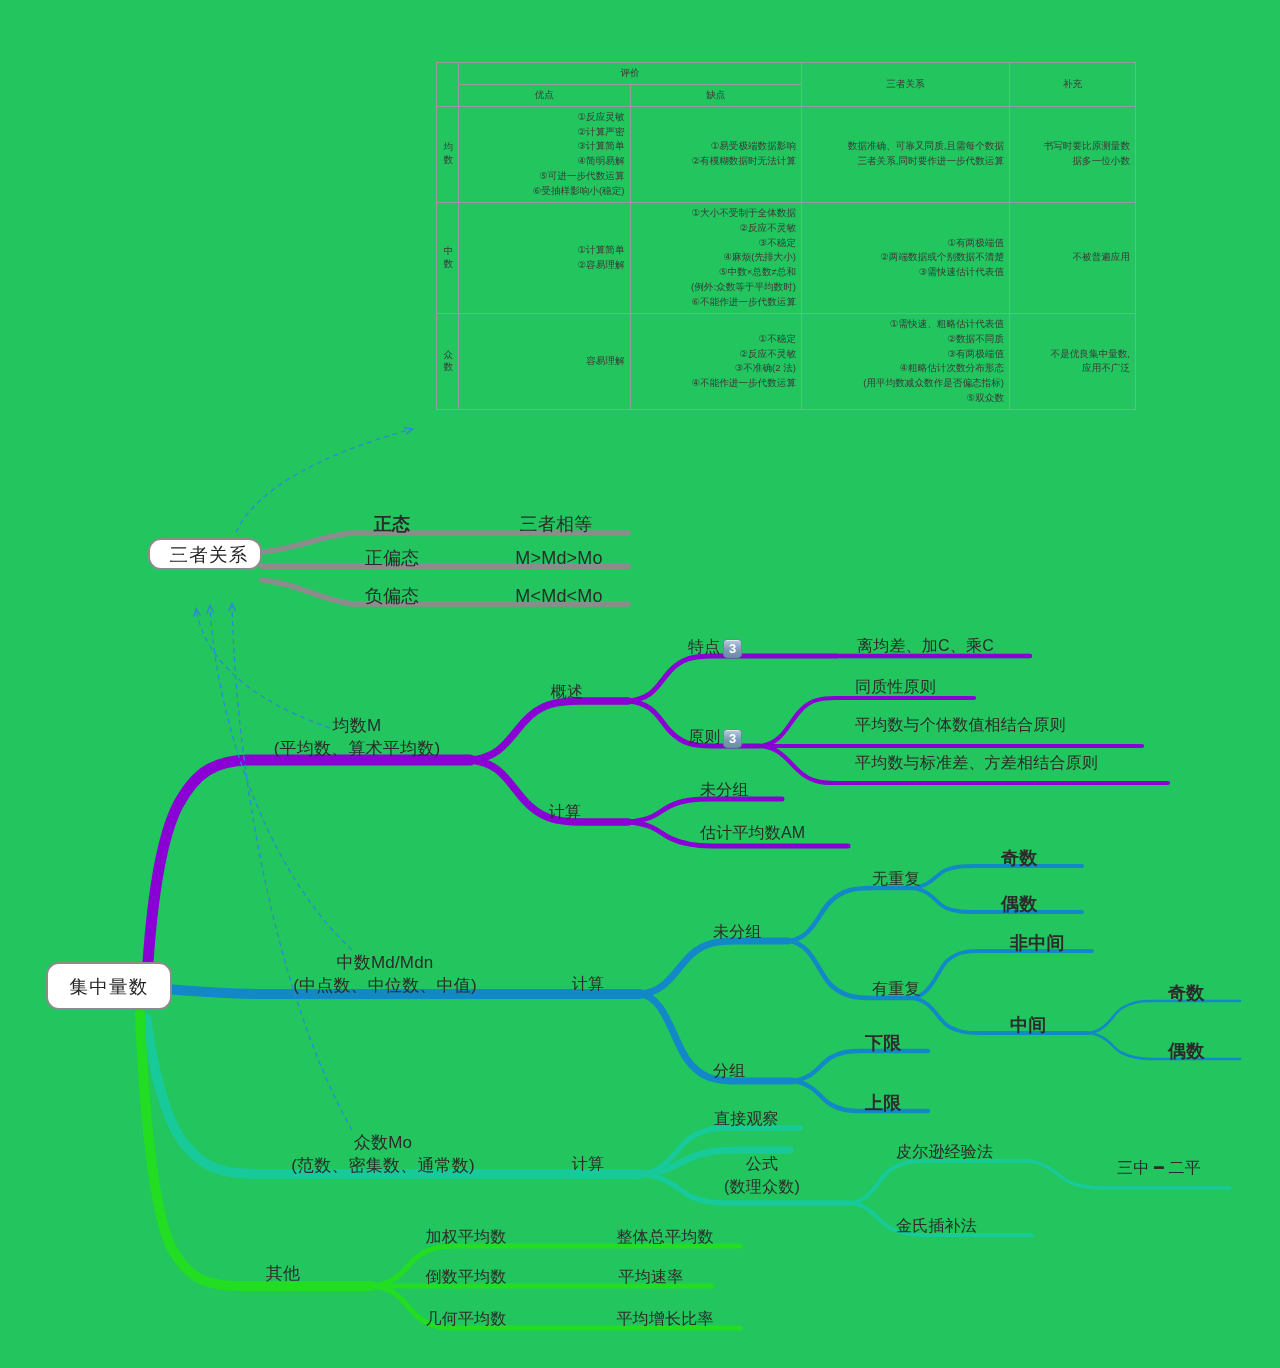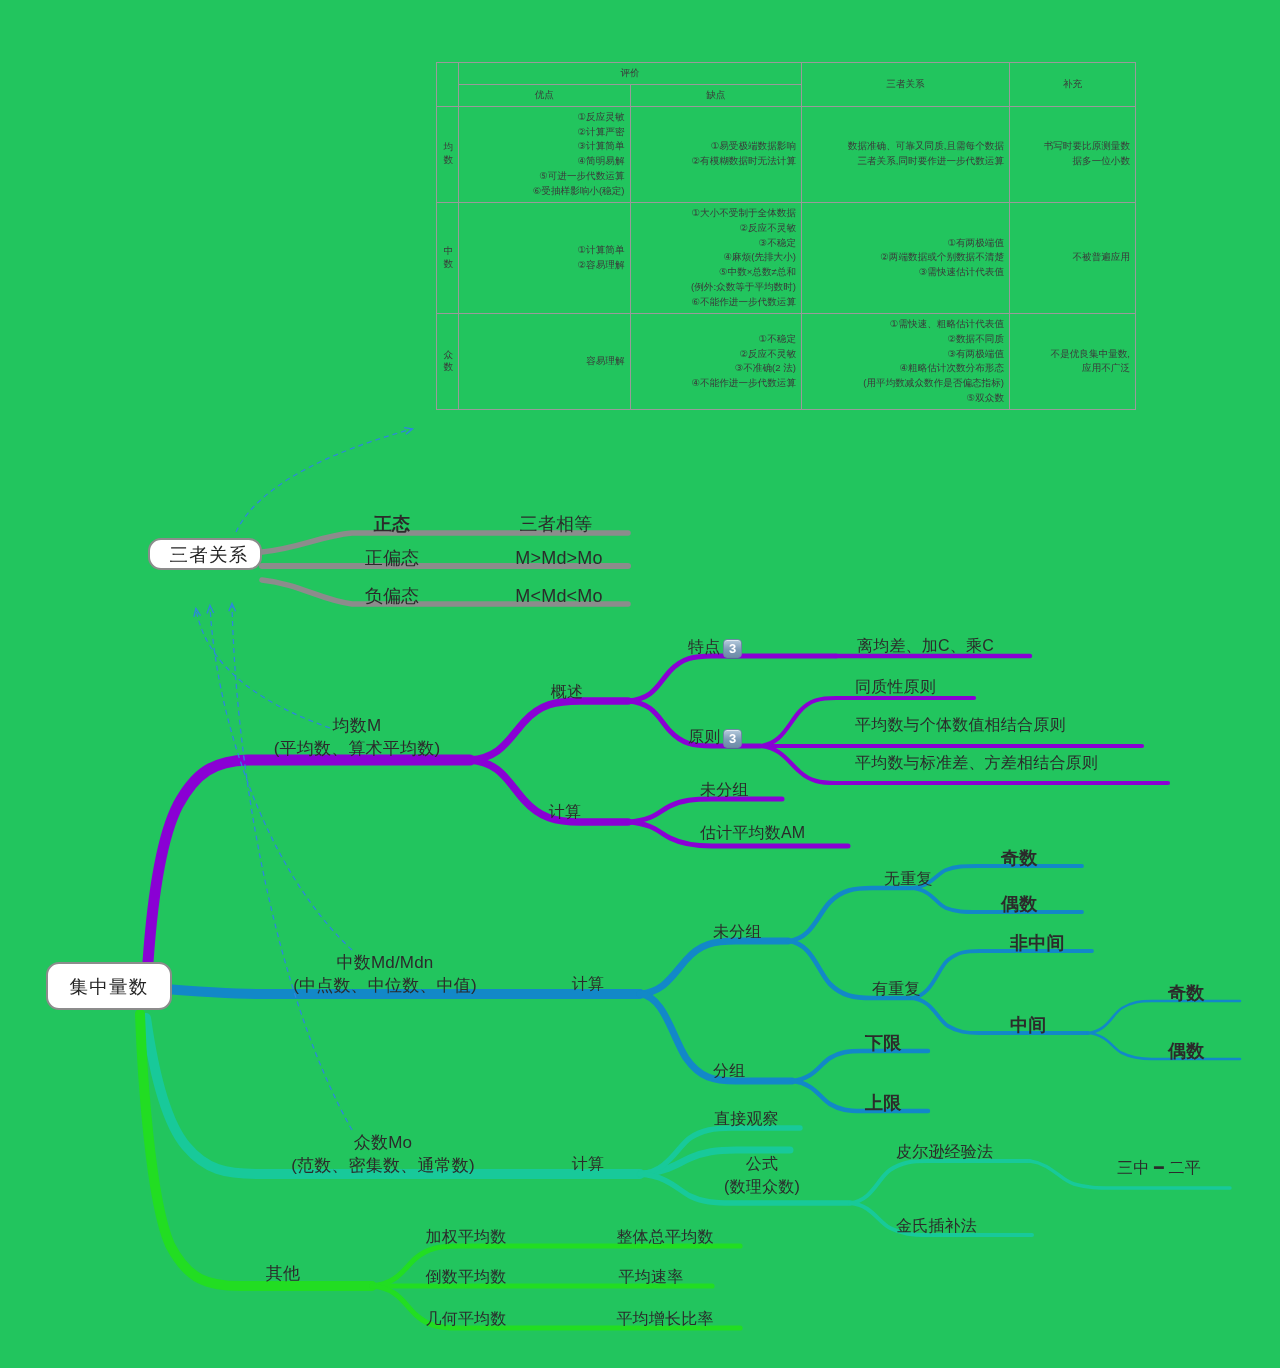--- a/index.html
+++ b/index.html
@@ -312,21 +312,21 @@
   <div class="lbl l sz-mid" style="left:700px; top:824px;">估计平均数AM</div>
 
   <div class="lbl c sz-big" style="left:385px; top:953px;">中数Md/Mdn</div>
   <div class="lbl c sz-big" style="left:385px; top:976px;">(中点数、中位数、中值)</div>
 
   <div class="lbl c sz-mid" style="left:588px; top:975px;">计算</div>
 
   <div class="lbl l sz-mid" style="left:713px; top:923px;">未分组</div>
   <div class="lbl l sz-mid" style="left:713px; top:1062px;">分组</div>
 
-  <div class="lbl l sz-mid" style="left:872px; top:870px;margin-left:12px;">无重复</div>
+  <div class="lbl l sz-mid" style="left:872px; top:870px;">无重复</div>
   <div class="lbl l sz-mid" style="left:872px; top:980px;">有重复</div>
 
   <div class="lbl l sz-sml" style="left:1001px; top:848px;">奇数</div>
   <div class="lbl l sz-sml" style="left:1001px; top:894px;">偶数</div>
 
   <div class="lbl l sz-sml" style="left:1010px; top:933px;">非中间</div>
   <div class="lbl l sz-sml" style="left:1010px; top:1015px;">中间</div>
 
   <div class="lbl l sz-sml" style="left:1168px; top:983px;">奇数</div>
   <div class="lbl l sz-sml" style="left:1168px; top:1041px;">偶数</div>

